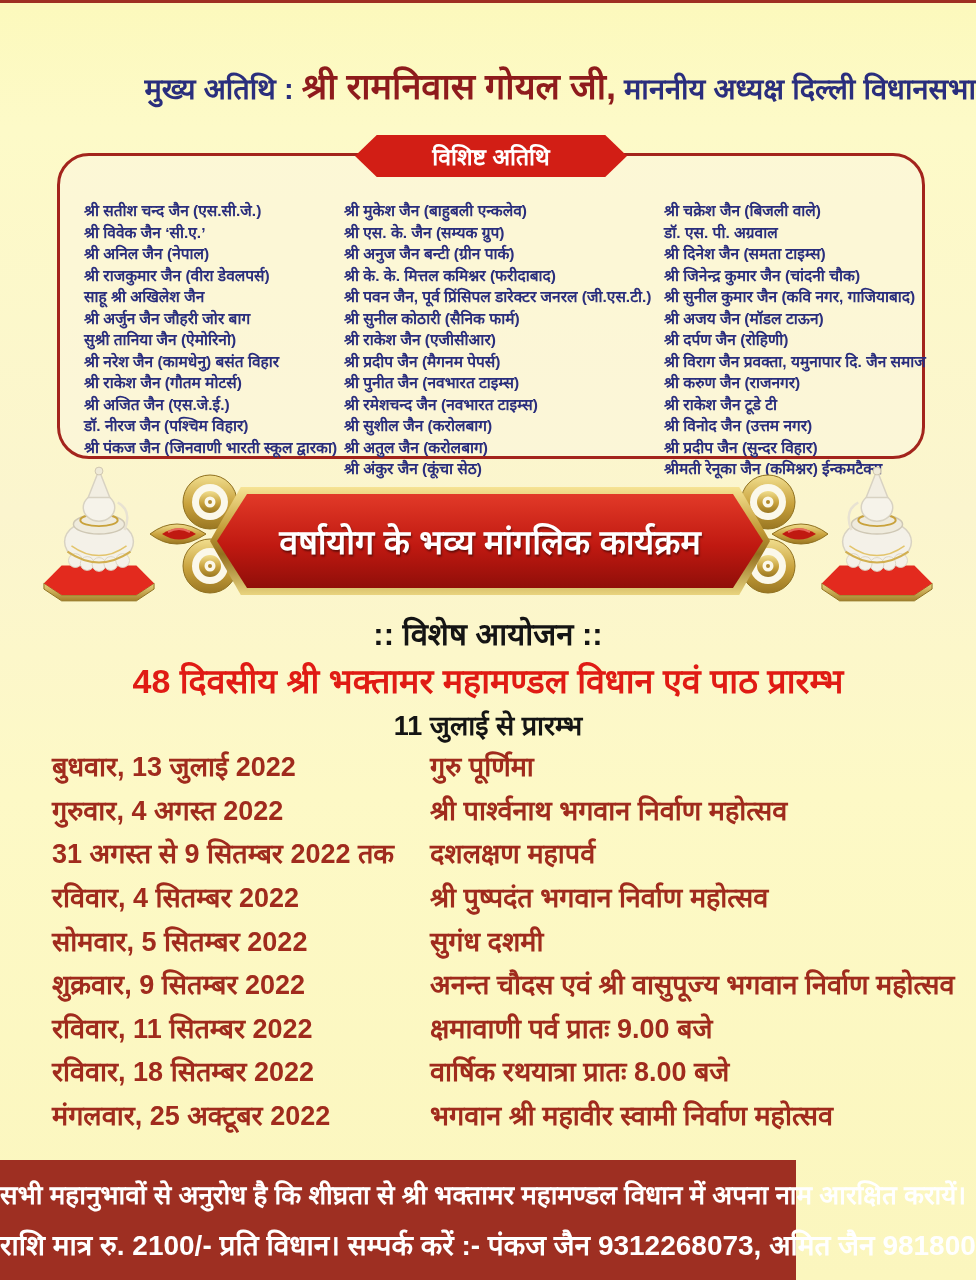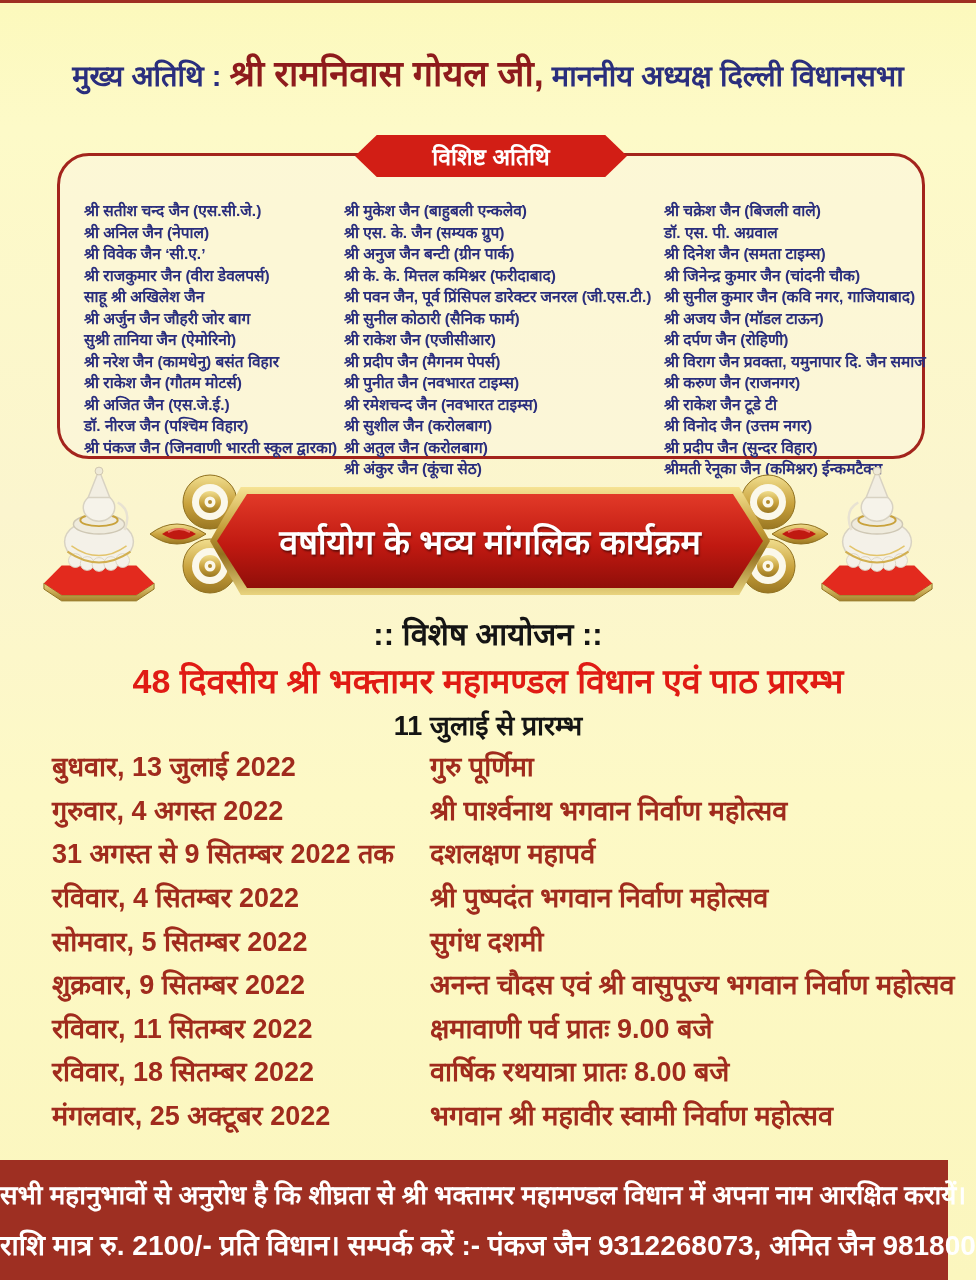--- a/index.html
+++ b/index.html
@@ -3,21 +3,21 @@
 <meta charset="utf-8">
 <style>
   html,body{margin:0;padding:0;background:#e8e4d0;}
   .poster{
     position:relative;width:976px;height:1280px;margin:0 auto;overflow:hidden;
     font-family:"Liberation Sans","DejaVu Sans",sans-serif;
     background:linear-gradient(180deg,#FCF9BC 0%,#FDFAC8 10%,#FBF5CE 40%,#FDF9C6 62%,#FBF6BE 100%);
   }
   .top-strip{position:absolute;top:0;left:0;width:100%;height:3px;background:#9E2F22;}
   
-  .header{position:absolute;top:48px;left:0;width:100%;text-align:center;white-space:nowrap;}
+  .header{position:absolute;top:61px;left:0;width:100%;text-align:right;white-space:nowrap;}
   .header .navy{font-size:29px;font-weight:bold;color:#2A2E7D;}
   .header .maroon{font-size:36px;font-weight:bold;color:#8E1B1C;}
   
   .guests-box{position:absolute;left:57px;top:153px;width:862px;height:300px;
     border:3px solid #A3241C;border-radius:32px;background:rgba(252,246,224,0.55);}
   .badge{position:absolute;top:-21px;left:50%;transform:translateX(-50%);
     width:272px;height:42px;background:#D21E15;
     clip-path:polygon(8% 0,92% 0,100% 50%,92% 100%,8% 100%,0 50%);
     color:#fff;font-size:23px;font-weight:bold;display:flex;align-items:center;justify-content:center;}
   .guest-col{list-style:none;margin:12px;padding:0;position:absolute;top:32px;}
@@ -44,41 +44,41 @@
   .center-line{position:absolute;left:0;width:100%;text-align:center;font-weight:bold;white-space:nowrap;}
   .special-heading{top:612px;font-size:31px;color:#141414;}
   .special-program{top:657px;font-size:34px;color:#E01B14;}
   .special-start{top:706px;font-size:27px;color:#141414;}
   
   .schedule{position:absolute;left:52px;top:744px;width:888px;}
   .srow{display:flex;align-items:center;height:43.6px;font-size:27px;font-weight:bold;color:#A02B1D;white-space:nowrap;gap:20px;}
   .sdate{flex:0 0 358px;}
   .sevent{flex:1;}
   
-  .footer{position:absolute;left:0;top:1160px;width:948px;height:120px;background:#9E2F22;color:#fff;text-align:left;}
+  .footer{position:absolute;left:0;top:1160px;width:796px;height:120px;background:#9E2F22;color:#fff;text-align:left;}
   .footer .f1{margin:0;padding-top:16px;font-size:26px;font-weight:bold;white-space:nowrap;}
   .footer .f2{margin:0;padding-top:13px;font-size:28px;font-weight:bold;white-space:nowrap;}
 </style>
 </head>
 <body>
 
 <div class="poster">
   <div class="top-strip"></div>
 
   <div class="header">
     <span class="navy">मुख्य अतिथि : </span><span class="maroon">श्री रामनिवास गोयल जी,</span><span class="navy"> माननीय अध्यक्ष दिल्ली विधानसभा</span>
   </div>
 
   <div class="guests-box">
     <div class="badge">विशिष्ट अतिथि</div>
     <ul class="guest-col col1">
 
     <li>श्री सतीश चन्द जैन (एस.सी.जे.)</li>
+        <li>श्री विवेक जैन ‘सी.ए.’</li>
         <li>श्री अनिल जैन (नेपाल)</li>
-        <li>श्री विवेक जैन ‘सी.ए.’</li>
         <li>श्री राजकुमार जैन (वीरा डेवलपर्स)</li>
         <li>साहू श्री अखिलेश जैन</li>
         <li>श्री अर्जुन जैन जौहरी जोर बाग</li>
         <li>सुश्री तानिया जैन (ऐमोरिनो)</li>
         <li>श्री नरेश जैन (कामधेनु) बसंत विहार</li>
         <li>श्री राकेश जैन (गौतम मोटर्स)</li>
         <li>श्री अजित जैन (एस.जे.ई.)</li>
         <li>डॉ. नीरज जैन (पश्चिम विहार)</li>
         <li>श्री पंकज जैन (जिनवाणी भारती स्कूल द्वारका)</li>
       </ul>

